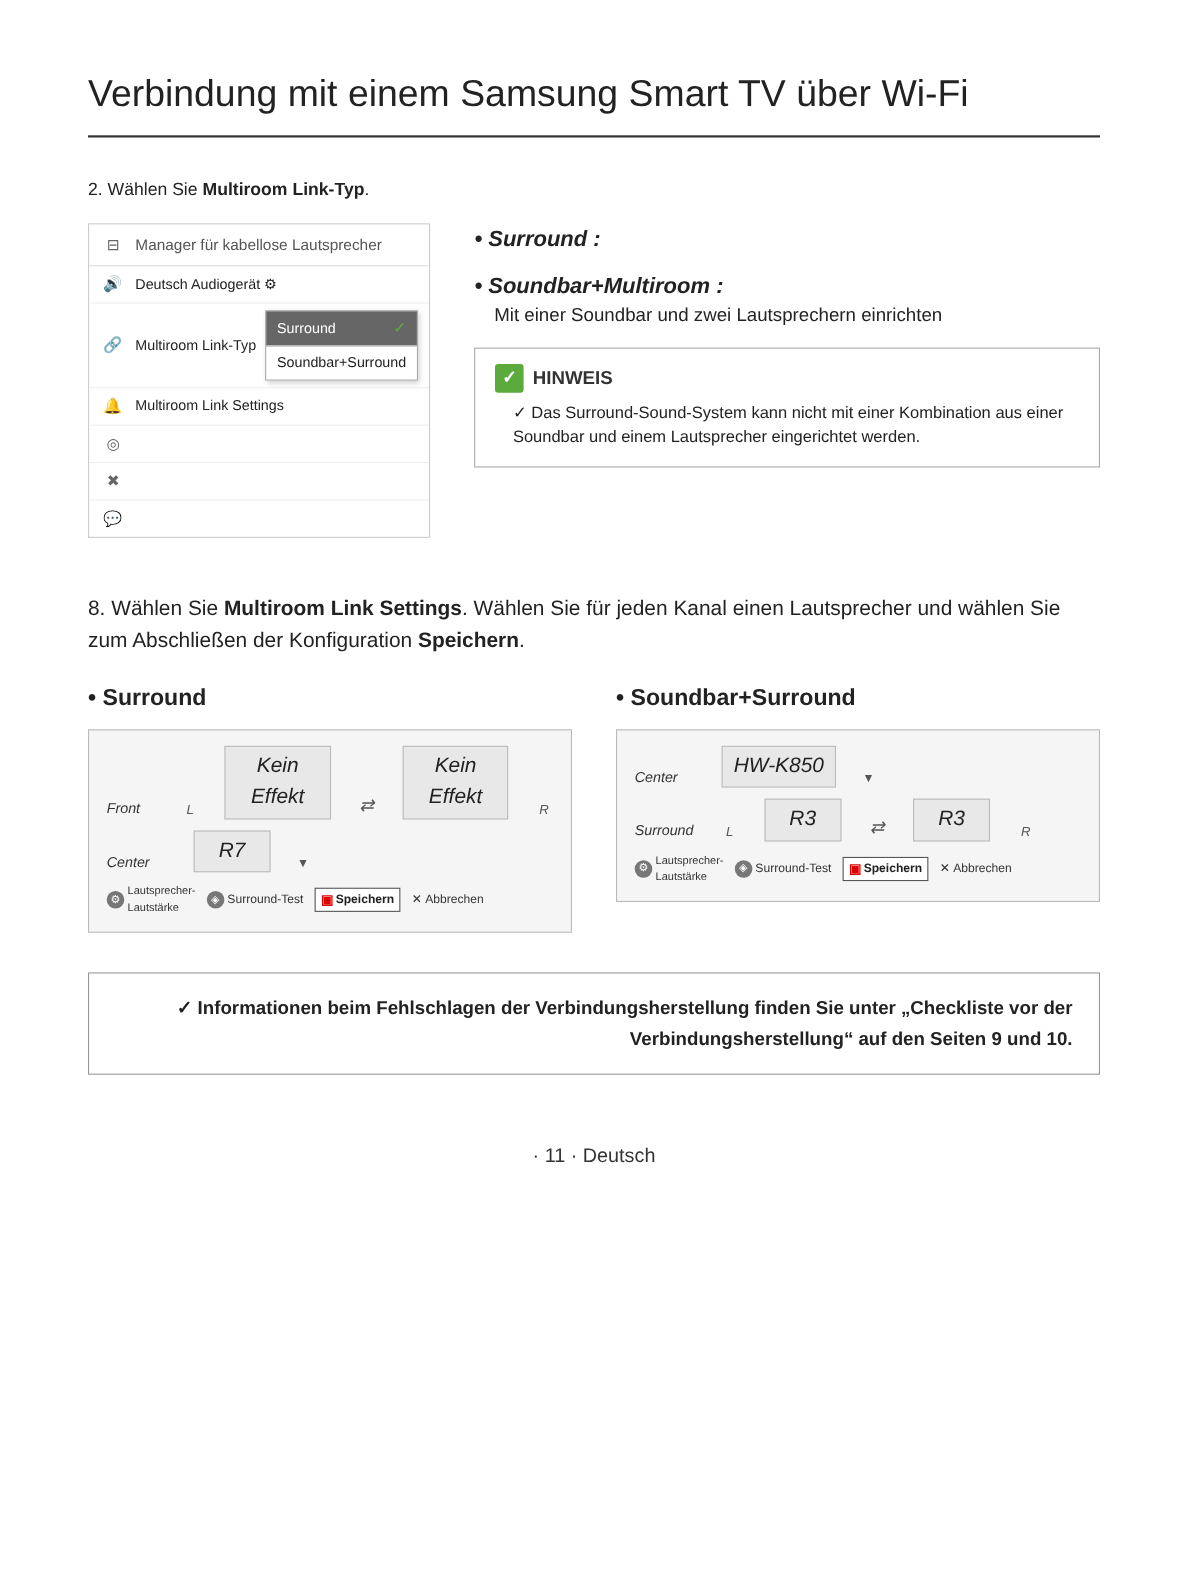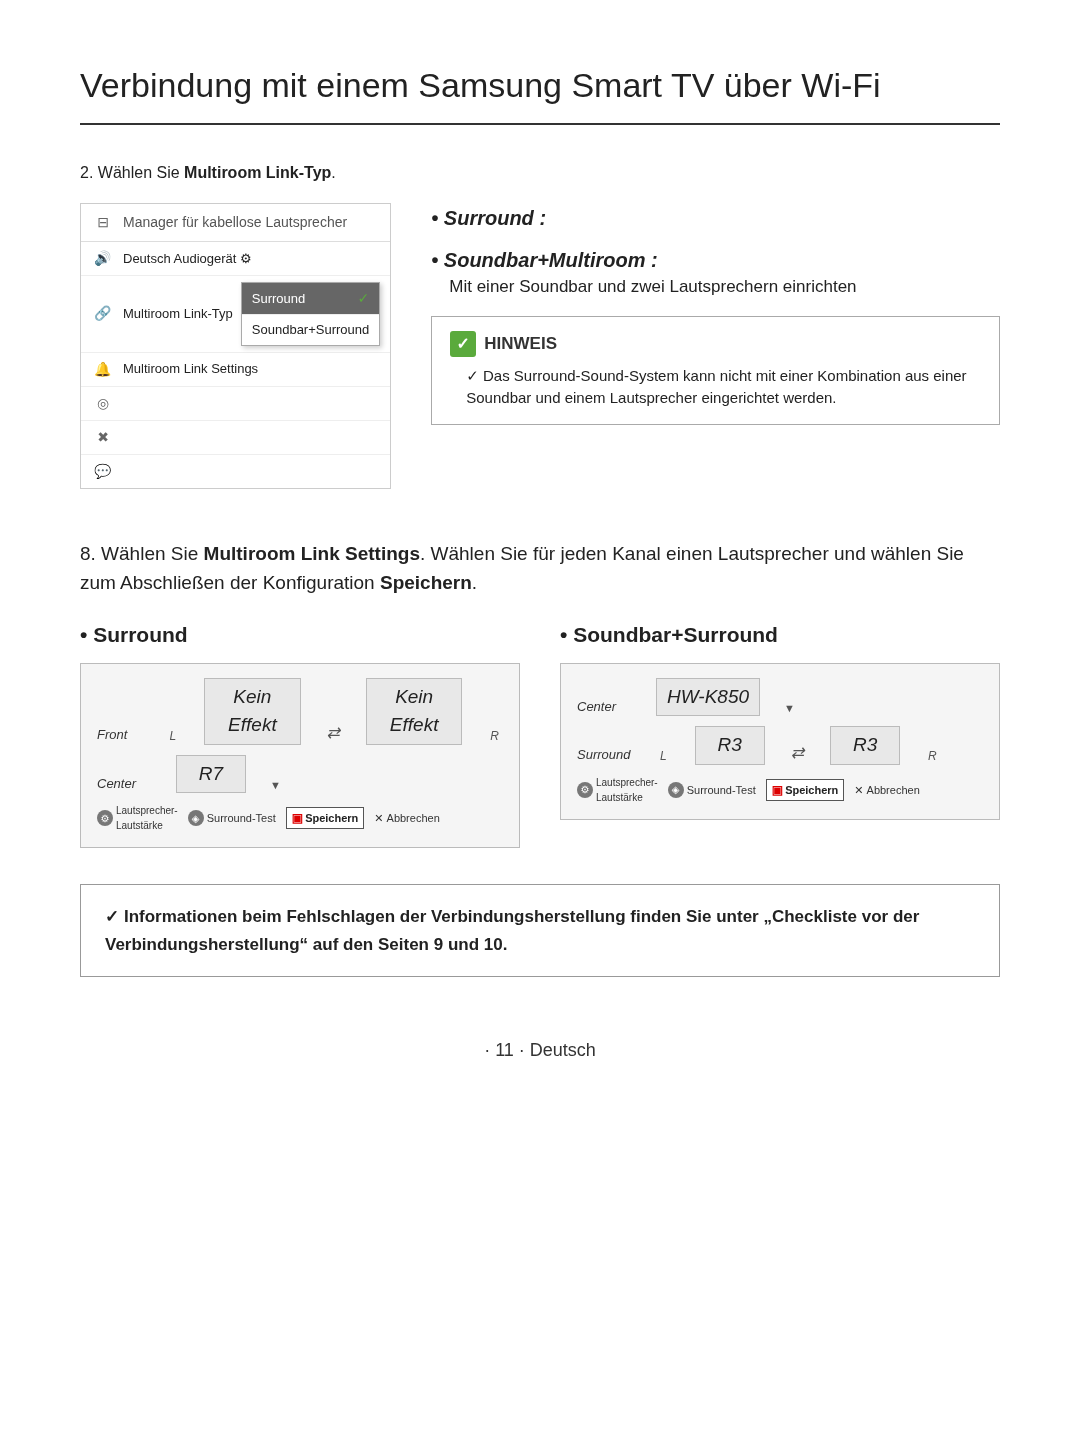--- a/index.html
+++ b/index.html
@@ -201,20 +201,21 @@
     }
 
     
     .info-box {
       border: 1px solid #999;
       padding: 18px 24px;
       font-size: 17px;
       font-weight: bold;
       line-height: 1.6;
       margin-bottom: 60px;
+      text-align: right;
     }
     .info-box::before {
       content: '✓ ';
       color: #222;
     }
 
     .page-number {
       text-align: center;
       font-size: 18px;
       color: #333;

